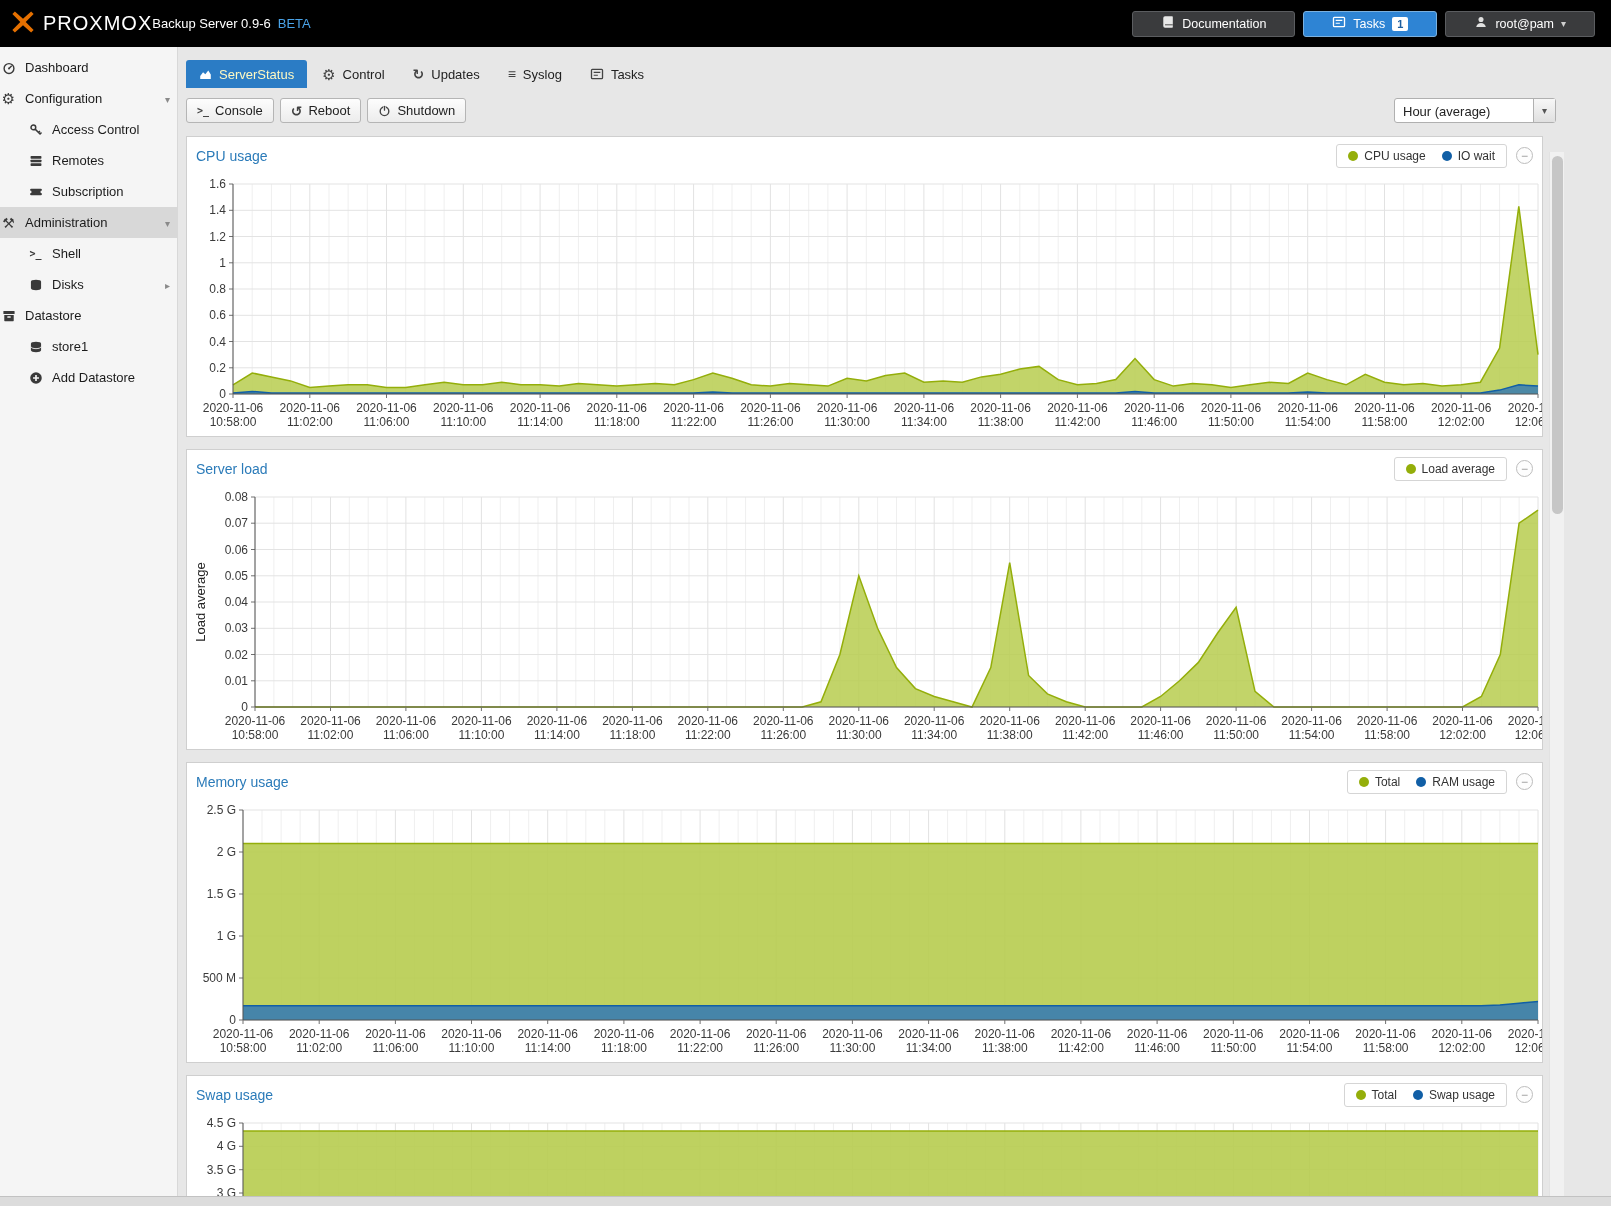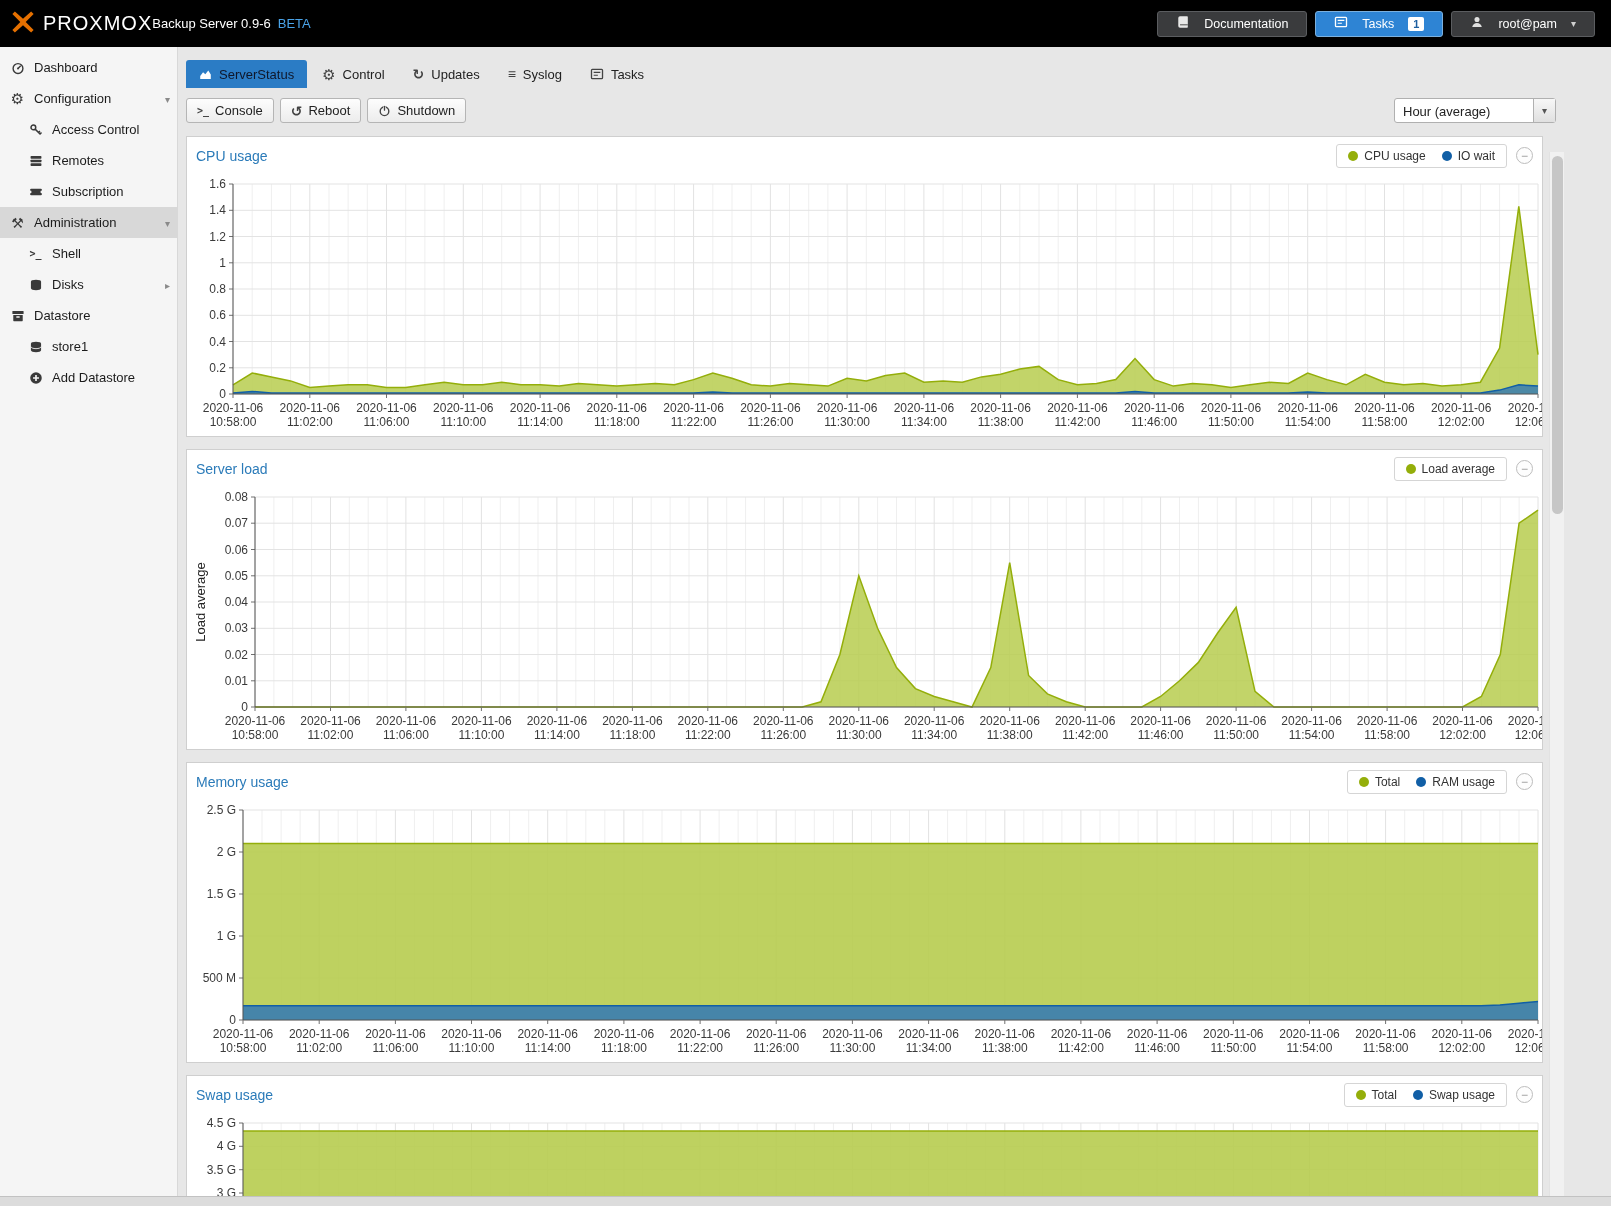--- a/index.html
+++ b/index.html
@@ -7,45 +7,45 @@
     font-family:"Liberation Sans","DejaVu Sans",sans-serif;font-size:13px;color:#222}
 
   
   .topbar{position:absolute;left:0;top:0;width:1611px;height:47px;background:#000;
     display:flex;align-items:center;color:#fff;z-index:5}
   .logo{display:flex;align-items:center;margin-left:10px;gap:7px}
   .wordmark{font-size:20px;font-weight:normal;letter-spacing:1px;color:#fff}
   .product{margin-left:0;font-size:13px;color:#fff}
   .beta{margin-left:7px;color:#4aa3e8;cursor:pointer}
   .topbar-right{margin-left:auto;display:flex;align-items:center;gap:8px;margin-right:16px}
-  .tb-btn{height:26px;display:flex;align-items:center;gap:14px;padding:0 18px;border-radius:3px;
+  .tb-btn{height:26px;display:flex;align-items:center;gap:7px;padding:0 28px;border-radius:3px;
     font-size:12.5px;cursor:pointer;white-space:nowrap}
   .tb-dark{background:#3a3b3d;border:1px solid #5b5d60;color:#fff}
   .tb-blue{background:#2e84d4;border:1px solid #7bb0de;color:#fff}
   .badge{background:#fff;color:#1d5fa0;font-weight:bold;font-size:11px;padding:1px 5px;border-radius:2px}
   .tb-caret{font-size:10px;color:#cfcfcf}
 
   
   .sidebar{position:absolute;left:0;top:47px;width:178px;bottom:10px;background:#f5f5f5;
     border-right:1px solid #d8d8d8;padding-top:5px;z-index:2}
-  .sb-item{height:31px;display:flex;align-items:center;gap:8px;padding:0 7px 0 9px;cursor:pointer;color:#1b1b1b}
+  .sb-item{height:31px;display:flex;align-items:center;gap:8px;padding:0 7px 0 0;cursor:pointer;color:#1b1b1b}
   .sb-item.lvl1{padding-left:27px}
   .sb-item.selected{background:#d8d8d8}
   .sb-ico{width:17px;display:flex;justify-content:center;align-items:center;color:#3a3a3a}
   .sb-label{flex:1;overflow:hidden;white-space:nowrap}
   .sb-caret{color:#8a8a8a}
 
   
   .content{position:absolute;left:179px;top:47px;right:0;bottom:10px;background:#e7e7e7;overflow:hidden;z-index:1}
   .page-title{margin:10px 0 0 8px;font-size:15px;color:#2b7bb9}
   .tabs{display:flex;gap:2px;margin:13px 0 0 7px}
   .tab{height:28px;display:flex;align-items:center;gap:7px;padding:0 13px;border-radius:3px 3px 0 0;
     color:#222;cursor:pointer}
   .tab .t-ico{display:flex;align-items:center;color:#444}
-  .tab.active{background:#2b7cc5;color:#0f172a}
+  .tab.active{background:#2b7cc5;color:#fef9c3}
   .tab.active .t-ico{color:#fff}
   .toolbar{display:flex;align-items:center;gap:6px;margin:10px 0 0 7px;width:1370px;position:relative;height:25px}
   .btn{height:25px;display:inline-flex;align-items:center;gap:6px;padding:0 10px;
     background:linear-gradient(#fdfdfd,#ececec);border:1px solid #b5b5b5;border-radius:3px;cursor:pointer;color:#222}
   .btn .b-ico{display:flex;align-items:center;color:#444}
   .combo{position:absolute;right:0;top:0;width:162px;height:25px;background:#fff;border:1px solid #b0b0b0;
     border-radius:3px;display:flex;align-items:stretch;cursor:pointer}
   .combo-text{flex:1;display:flex;align-items:center;padding:12px 8px;color:#222}
   .combo-trigger{width:22px;border-left:1px solid #b0b0b0;background:linear-gradient(#f7f7f7,#e0e0e0);
     display:flex;align-items:center;justify-content:center;color:#555}

